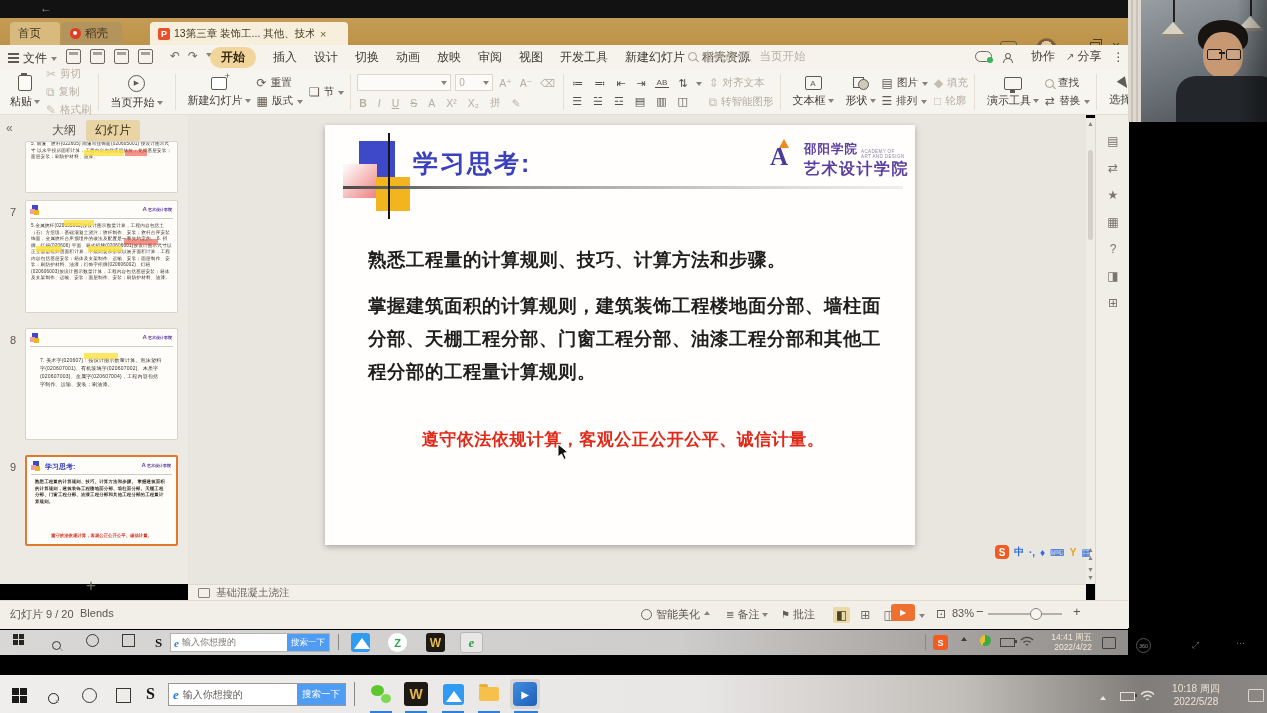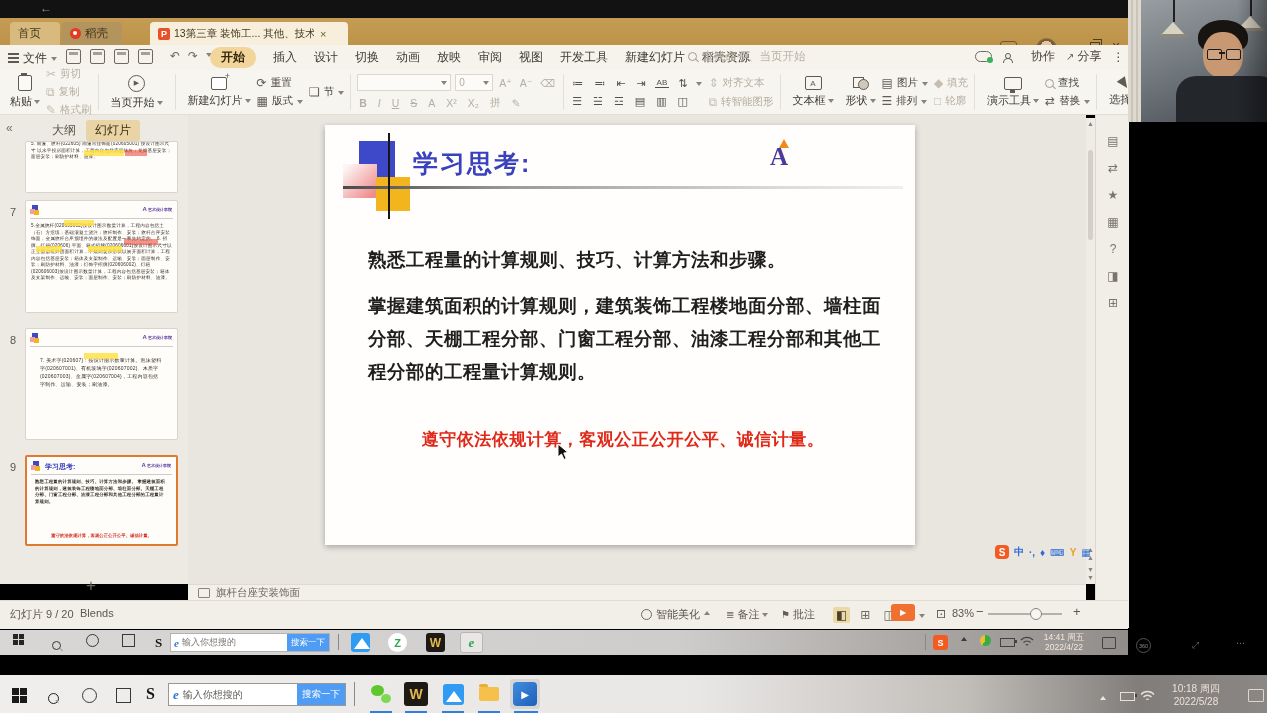--- a/index.html
+++ b/index.html
@@ -155,21 +155,21 @@
   .sapp{font-weight:bold;color:#141414;font-size:13px;font-family:"Liberation Serif","DejaVu Serif",serif;}
   .isearch{left:170px;top:633px;width:160px;height:19px;background:#fff;border:1px solid #b5b2ae;display:flex;align-items:center;box-sizing:border-box;}
   .eic{color:#2e7cd6;font-style:italic;font-weight:bold;font-family:"Liberation Serif","DejaVu Serif",serif;}
   .isearch .ph{font-size:9px;color:#7a7672;flex:1;margin-left:3px;}
   .isbtn{height:100%;background:#4f9cf5;color:#fff;font-size:8.5px;display:flex;align-items:center;padding:0 4px;}
   .appic{position:absolute;top:632px;width:21px;height:21px;border-radius:3px;display:flex;align-items:center;justify-content:center;}
   .tbsep{position:absolute;top:634px;width:1px;height:16px;background:#8a8784;}
   .tray-ic{position:absolute;top:636px;color:#3f3d3a;font-size:10px;}
   .batt{width:13px;height:7px;border:1.3px solid #44423e;position:relative;}
   .batt::after{content:"";position:absolute;right:-3px;top:1px;width:2px;height:3px;background:#44423e;}
-  .timeblk{position:absolute;text-align:center;font-size:8.5px;line-height:10px;color:#f3e8d9;}
+  .timeblk{position:absolute;text-align:right;font-size:8.5px;line-height:10px;color:#f3e8d9;}
   .notific{width:12px;height:10px;border:1.3px solid #44423e;border-radius:1px;position:relative;}
 
   .otb{left:0;top:675px;width:1267px;height:38px;background:linear-gradient(90deg,#efeeed,#e9e7e6 55%,#c2beba 76%,#817d7a 90%,#8b8785);}
   .otb-ic{top:688px;position:absolute;}
   .winlogo2{display:grid;grid-template-columns:7px 7px;grid-template-rows:7px 7px;gap:1px;}
   .winlogo2 span{background:#1b1a19;}
   .osearch{left:168px;top:683px;width:178px;height:23px;background:#fff;border:1px solid #9a9792;display:flex;align-items:center;box-sizing:border-box;}
   .osearch .ph{font-size:10px;color:#5f5b57;flex:1;margin-left:4px;}
   .osbtn{height:100%;background:#4f9cf5;color:#fff;font-size:9.5px;display:flex;align-items:center;padding:0 5px;}
   .oapp{position:absolute;top:681px;width:26px;height:26px;border-radius:3px;display:flex;align-items:center;justify-content:center;}
@@ -525,20 +525,27 @@
   <div class="abs sq-pink"></div>
   <div class="abs sq-yel"></div>
   <div class="abs rule"></div>
   <div class="abs vline"></div>
   <div class="abs slide-title">学习思考:</div>
   <div class="abs logo">
     <span class="logo-a">
         <span class="tri"></span>
         <span class="A">A</span>
       </span>
+    <span class="logo-txt">
+      <span class="r1">
+        <span class="logo-cn">邵阳学院</span>
+        <span class="logo-en"><span>ACADEMY OF</span><br><span>ART AND DESIGN</span></span>
+      </span>
+      <span class="logo-sub">艺术设计学院</span>
+    </span>
   </div>
   <div class="abs slide-body">
     <p>熟悉工程量的计算规则、技巧、计算方法和步骤。</p>
     <p>掌握建筑面积的计算规则，建筑装饰工程楼地面分部、墙柱面分部、天棚工程分部、门窗工程分部、油漆工程分部和其他工程分部的工程量计算规则。</p>
   </div>
   <div class="abs redline">遵守依法依规计算，客观公正公开公平、诚信计量。</div>
   <svg class="abs cursor" width="14" height="18">
     <path d="M2,1 L2,14 L5.5,11 L8,16.5 L10.2,15.5 L7.8,10 L12,9.5 Z" fill="#111" stroke="#fff" stroke-width="1"></path>
   </svg>
 
@@ -561,21 +568,21 @@
     <span class="ime-i">中</span>
     <span class="ime-i">·,</span>
     <span class="ime-i">♦</span>
     <span class="ime-i">⌨</span>
     <span class="ime-i" style="color:#e8a21a;">Y</span>
     <span class="ime-i">▦</span>
   </div>
 
   <div class="abs notesbar">
     <span class="noteic"></span>
-    <span class="notetxt">旗杆台座安装饰面</span>
+    <span class="notetxt">基础混凝土浇注</span>
   </div>
   <div class="abs statusbar"></div>
   <div class="st" style="left:10px;">幻灯片 9 / 20</div>
   <div class="st" style="left:80px;">Blends</div>
   <div class="st flex" style="left:641px;gap:4px;">
     <span class="ring" style="width:9px;height:9px;border-color:#6e6960;"></span>
     <span>智能美化</span>
       <span class="caret up"></span>
   </div>
   <div class="st flex" style="left:726px;gap:3px;">

